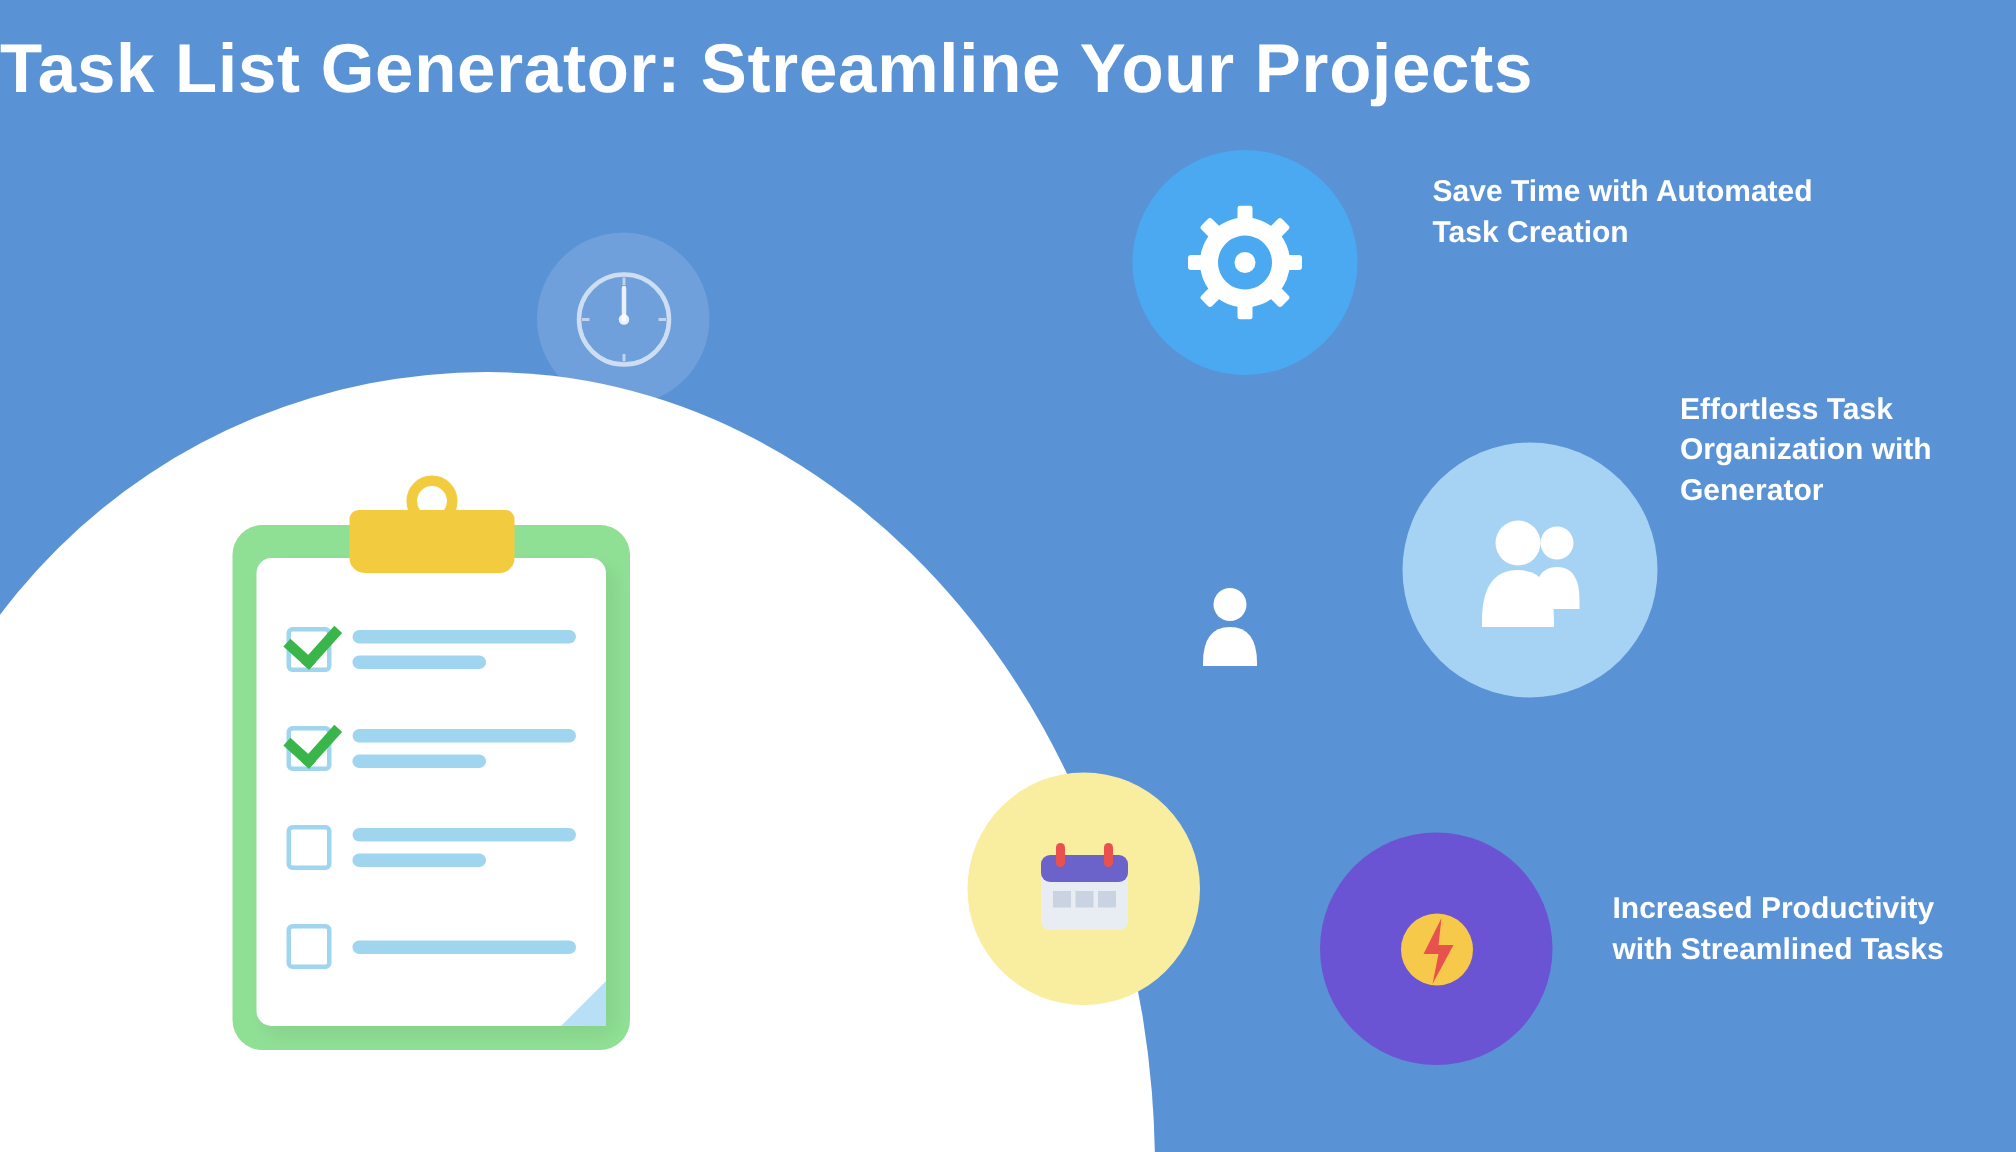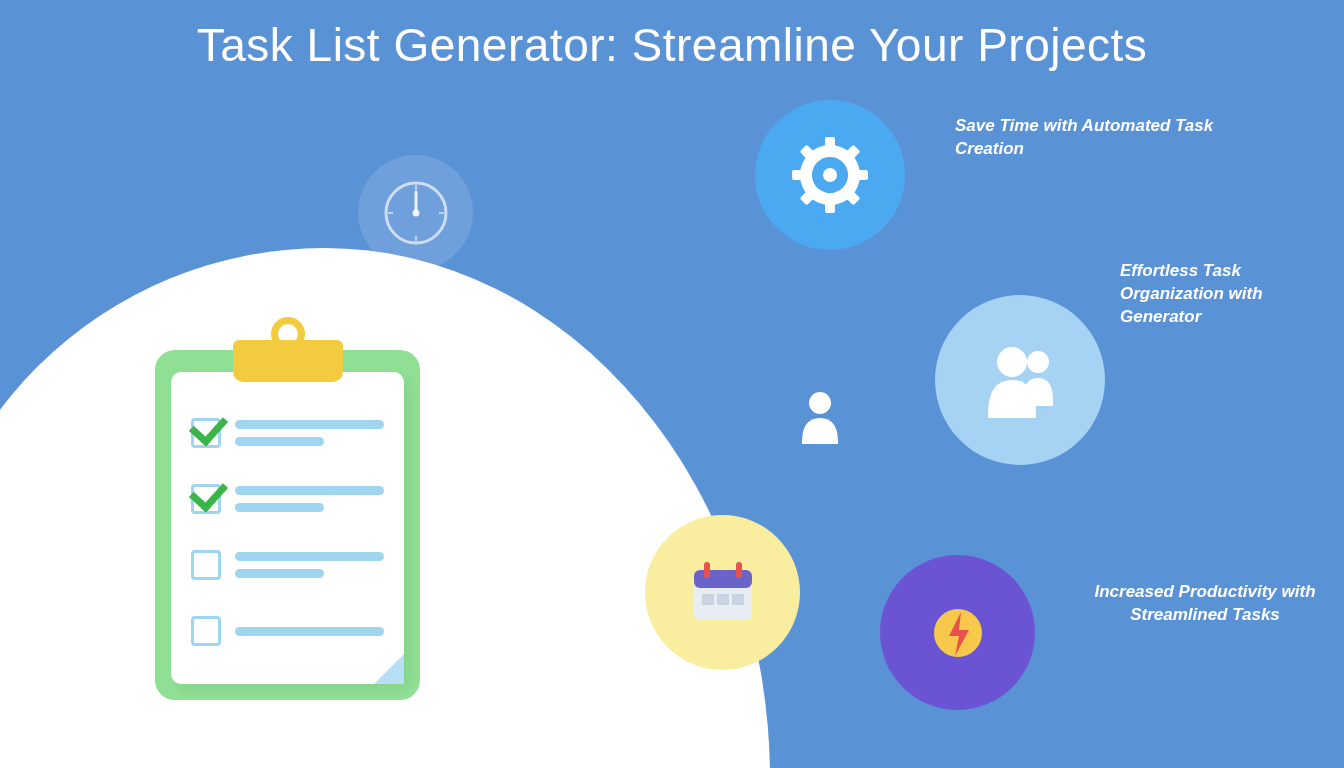--- a/index.html
+++ b/index.html
@@ -18,23 +18,22 @@
     width: 850px;
     height: 620px;
     background: #ffffff;
     border-radius: 50% 55% 0 0 / 68% 90% 0 0;
   }
   .title {
     position: absolute;
     top: 18px;
     left: 0;
     right: 0;
-    text-align: center;
     font-size: 46px;
-    font-weight: 400;
+    font-weight: 700;
     color: #ffffff;
     letter-spacing: 0.5px;
   }
   
   .clipboard {
     position: absolute;
     left: 155px;
     top: 350px;
     width: 265px;
     height: 350px;
@@ -129,29 +128,28 @@
   .c-clock { left: 358px; top: 155px; width: 115px; height: 115px; background: rgba(255,255,255,0.13); }
   .c-gear  { left: 755px; top: 100px; width: 150px; height: 150px; background: #4aa9f0; }
   .c-team  { left: 935px; top: 295px; width: 170px; height: 170px; background: #a6d3f4; }
   .c-cal   { left: 645px; top: 515px; width: 155px; height: 155px; background: #f9ee9f; }
   .c-bolt  { left: 880px; top: 555px; width: 155px; height: 155px; background: #6b54d3; }
   .person-mini { position: absolute; left: 798px; top: 390px; }
   
   .label {
     position: absolute;
     color: #ffffff;
-    font-size: 17px;
+    font-size: 20px;
     font-weight: 600;
     line-height: 1.35;
     max-width: 260px;
-    font-style: italic;
   }
   .lbl-gear { left: 955px; top: 115px; }
   .lbl-team { left: 1120px; top: 260px; }
-  .lbl-bolt { left: 1075px; top: 581px; text-align: center; }
+  .lbl-bolt { left: 1075px; top: 593px; }
   svg { display: block; }
 </style>
 </head>
 <body>
 
 <div class="white-wave"></div>
 
 <h1 class="title">Task List Generator: Streamline Your Projects</h1>
 
 <div class="circle c-clock">

